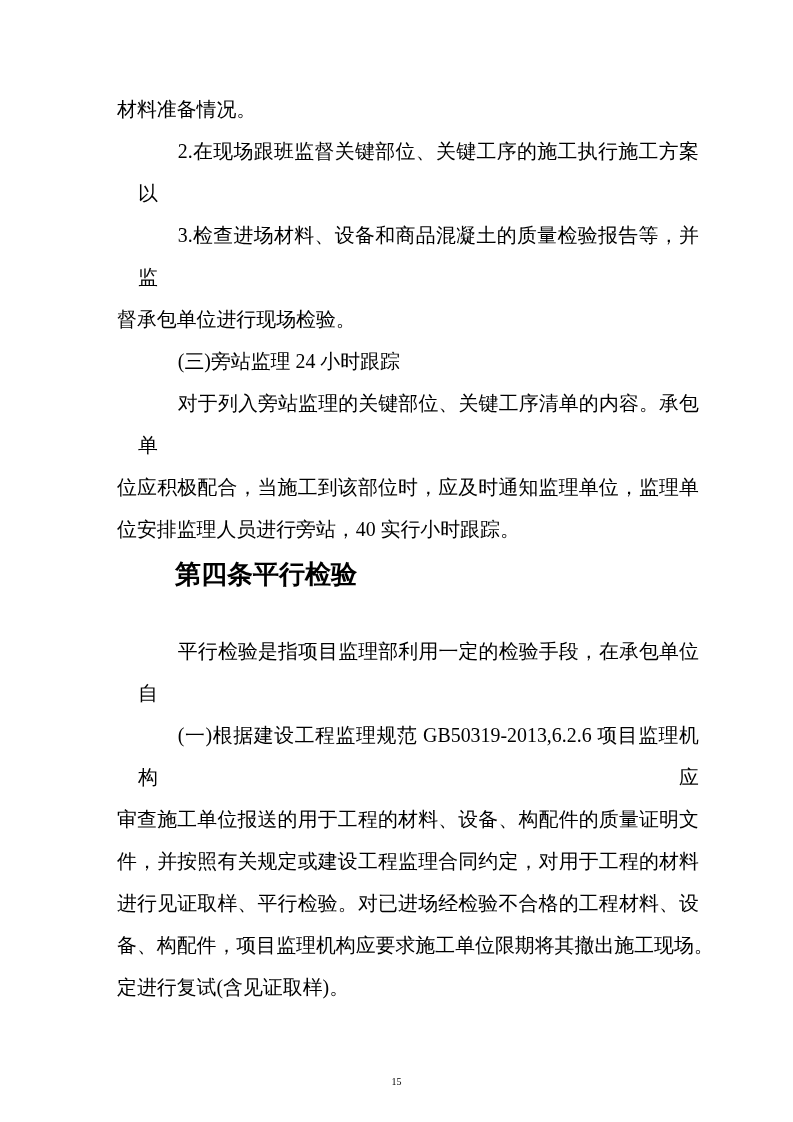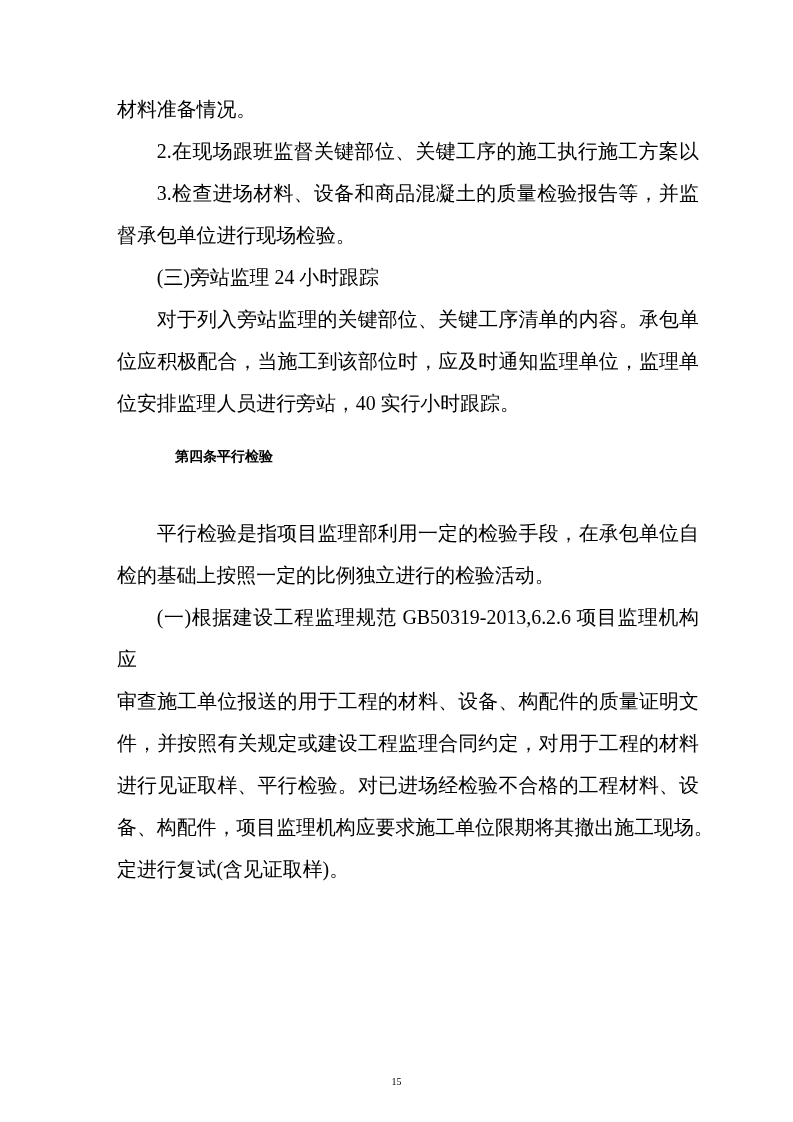--- a/index.html
+++ b/index.html
@@ -21,26 +21,26 @@
   }
   .line {
     line-height: 42px;
     white-space: nowrap;
   }
   .line.fill {
     white-space: normal;
     text-align: justify;
     text-align-last: justify;
   }
-  .line.indent { text-indent: 2em; }
+  .line.indent { text-indent: 2em; margin-left: 21px; }
   .heading {
-    font-size: 14px;
+    font-size: 26px;
     font-weight: bold;
     line-height: 42px;
-    margin: 12px 0 34px 58px;
+    margin: 4px 0 34px 58px;
     white-space: nowrap;
   }
   .footer {
     position: absolute;
     left: 0;
     right: 0;
     top: 1072px;
     text-align: center;
     font-size: 10px;
     line-height: 20px;
@@ -73,21 +73,20 @@
     <div class="para">
       <div class="line fill indent">对于列入旁站监理的关键部位、关键工序清单的内容。承包单</div>
       <div class="line fill">位应积极配合，当施工到该部位时，应及时通知监理单位，监理单</div>
       <div class="line">位安排监理人员进行旁站，40 实行小时跟踪。</div>
     </div>
 
     <div class="heading">第四条平行检验</div>
 
     <div class="para">
       <div class="line fill indent">平行检验是指项目监理部利用一定的检验手段，在承包单位自</div>
-      <div class="line">检的基础上按照一定的比例独立进行的检验活动。</div>
     </div>
 
     <div class="para">
       <div class="line fill indent">(一)根据建设工程监理规范 GB50319-2013,6.2.6 项目监理机构应</div>
       <div class="line fill">审查施工单位报送的用于工程的材料、设备、构配件的质量证明文</div>
       <div class="line fill">件，并按照有关规定或建设工程监理合同约定，对用于工程的材料</div>
       <div class="line fill">进行见证取样、平行检验。对已进场经检验不合格的工程材料、设</div>
       <div class="line">备、构配件，项目监理机构应要求施工单位限期将其撤出施工现场。</div>
     </div>
 

